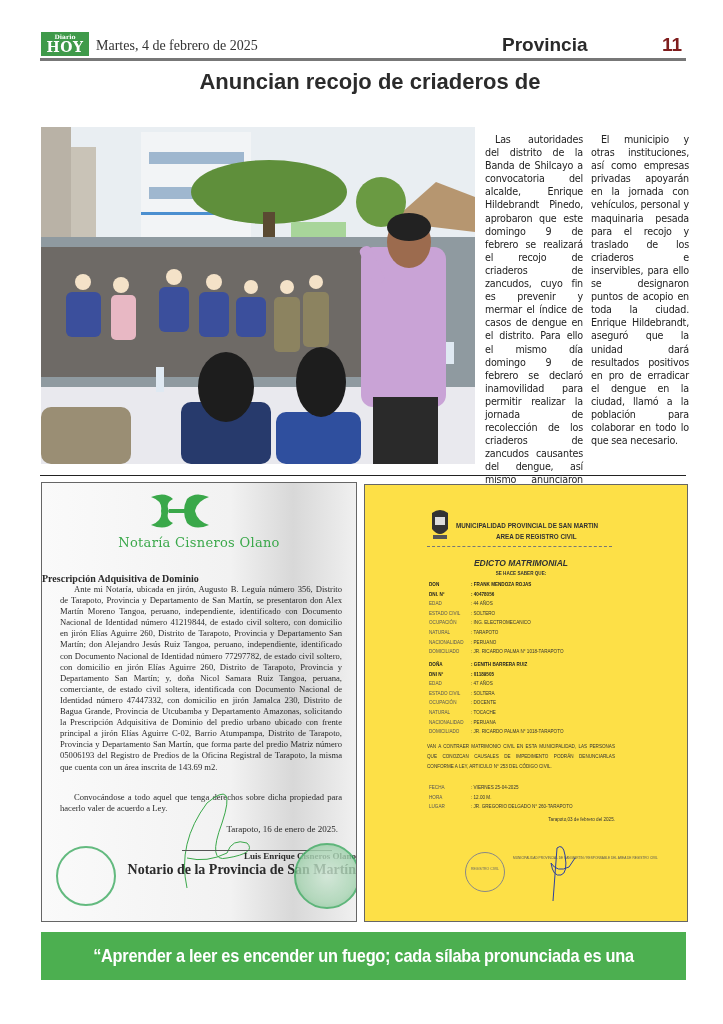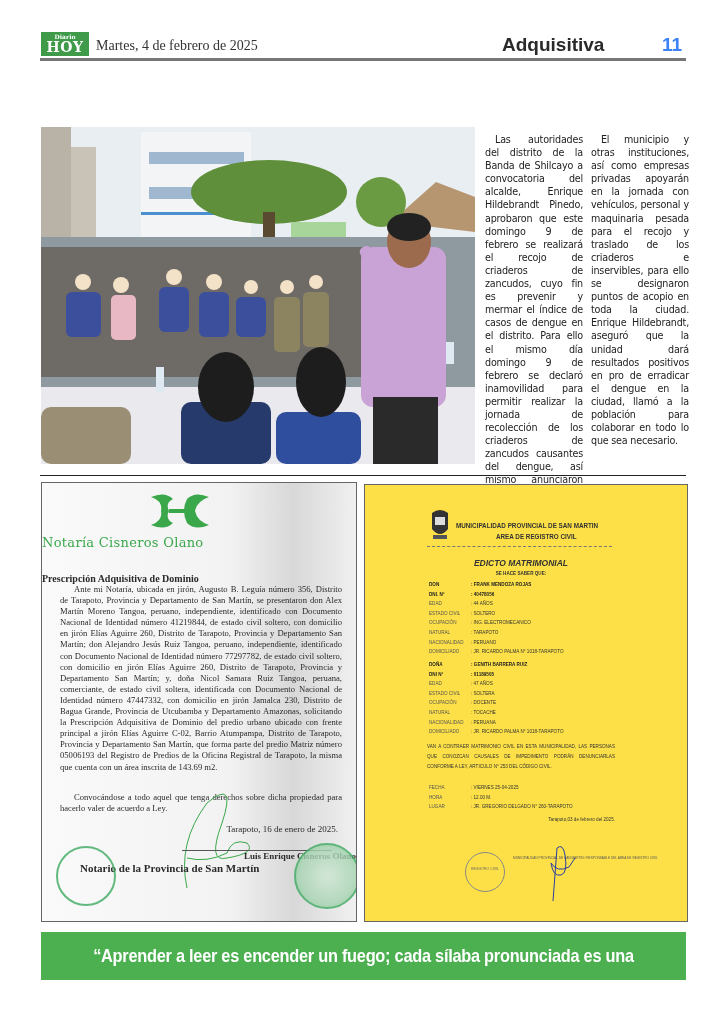--- a/index.html
+++ b/index.html
@@ -4,21 +4,21 @@
 <style>
   html, body { margin:0; padding:0; background:#ffffff; }
   body { width:723px; height:1024px; position:relative; overflow:hidden; font-family:"Liberation Sans", sans-serif; color:#222; }
 
   
   .logo { position:absolute; left:41px; top:32px; width:48px; height:24px; background:#3f9a4a; color:#fff; text-align:center; }
   .logo .small { font-family:"DejaVu Serif", serif; font-size:6px; font-weight:bold; line-height:7px; display:block; padding-top:1px; }
   .logo .big { font-family:"DejaVu Serif", serif; font-size:14px; font-weight:bold; line-height:14px; display:block; letter-spacing:0.5px; }
   .date { position:absolute; left:96px; top:38px; font-size:14px; color:#333;font-family:Liberation Serif, serif; }
   .section { position:absolute; left:502px; top:34px; font-size:19px; font-weight:bold; color:#2a2a2a; }
-  .pagenum { position:absolute; left:662px; top:34px; font-size:19px; font-weight:bold; color:#3b82f6; }
+  .pagenum { position:absolute; left:662px; top:34px; font-size:19px; font-weight:bold; color:#7f1d1d; }
   .header-rule { position:absolute; left:40px; top:58px; width:646px; height:3px; background:#777; }
 
   
   .headline { position:absolute; left:150px; top:68px; width:440px; text-align:center; font-size:22px; font-weight:bold; line-height:27px; color:#2b2b2b; }
 
   
   .photo { position:absolute; left:41px; top:127px; width:434px; height:337px; overflow:hidden; background:#cfd8de; }
 
   
   .col { position:absolute; top:133px; font-family:"DejaVu Sans", sans-serif; font-size:9.6px; line-height:13.1px; color:#222; text-align:justify; letter-spacing:-0.2px; }
@@ -26,27 +26,27 @@
   .col2 { left:591px; width:98px; }
   .col p { margin:0; text-indent:10px; }
   .col p + p { margin-top:13px; }
   .col p.cont { text-indent:0; }
 
   .mid-rule { position:absolute; left:40px; top:475px; width:646px; height:1px; background:#222; }
 
   
   .notary { position:absolute; left:41px; top:482px; width:314px; height:438px; border:1px solid #666; background:linear-gradient(90deg,#fafafa 0%,#f2f2f2 60%,#d8d8d8 80%,#f0f0f0 100%); overflow:hidden; font-family:"Liberation Serif", serif; color:#2a2a2a; }
   .notary .nlogo { position:absolute; left:103px; top:8px; width:70px; height:40px; }
-  .notary .nname { position:absolute; left:0; width:314px; top:52px; font-family:"DejaVu Serif", serif; font-size:13px; color:#3aa84a; letter-spacing:0.3px; }
+  .notary .nname { position:absolute; left:0; width:314px; top:52px; text-align:center; font-family:"DejaVu Serif", serif; font-size:13px; color:#3aa84a; letter-spacing:0.3px; }
   .notary .ntitle { position:absolute; left:0; width:314px; top:90px; text-align:left; font-size:10px; font-weight:bold; }
   .notary .nbody { position:absolute; left:18px; top:101px; width:282px; font-size:8.6px; line-height:11.1px; text-align:justify; text-indent:14px; }
   .notary .nconv { position:absolute; left:18px; top:309px; width:282px; font-size:8.6px; line-height:11.1px; text-indent:14px; text-align:justify; }
   .notary .nplace { position:absolute; right:18px; top:341px; font-size:9px; font-weight:normal; }
   .notary .nsign1 { position:absolute; left:0; width:314px; top:368px; text-align:right; font-size:9px; font-weight:bold; padding-left:38px; box-sizing:border-box; }
-  .notary .nsign2 { position:absolute; left:0; width:314px; top:379px; text-align:left; font-size:11px; font-weight:bold; padding-left:38px; box-sizing:border-box; }
+  .notary .nsign2 { position:absolute; left:0; width:314px; top:379px; text-align:right; font-size:14px; font-weight:bold; padding-left:38px; box-sizing:border-box; }
   .notary .sigline { position:absolute; left:140px; top:367px; width:150px; height:1px; background:#555; }
   .stamp { position:absolute; border-radius:50%; border:2px solid #3daa60; opacity:0.8; }
   .stamp1 { left:14px; top:363px; width:56px; height:56px; }
   .stamp2 { left:252px; top:360px; width:62px; height:62px; background:radial-gradient(circle,#cfe7d5 0%,#a9d6b4 60%,#7cc08d 100%); }
   .notary .scribble { position:absolute; left:125px; top:300px; width:130px; height:110px; }
 
   
   .civil { position:absolute; left:364px; top:484px; width:322px; height:436px; border:1px solid #666; background:#fde047; overflow:hidden; color:#333; }
   .civil .crest { position:absolute; left:64px; top:24px; width:22px; height:32px; }
   .civil .h1 { position:absolute; left:91px; top:37px; font-size:6.3px; font-weight:bold; }
@@ -74,25 +74,26 @@
   .quote span { display:inline-block; transform:scaleX(0.86); }
 </style>
 </head>
 <body>
 
 <div class="logo">
   <span class="small">Diario</span>
   <span class="big">HOY</span>
 </div>
 <div class="date">Martes,  4 de febrero de  2025</div>
-<div class="section">Adquisitiva</div>
+<div class="section">Provincia</div>
 <div class="pagenum">11</div>
 <div class="header-rule"></div>
 
 <div class="headline">
+  <div>Anuncian recojo de criaderos de</div>
 </div>
 
 <div class="photo" title="Autoridad con micrófono se dirige a vecinos sentados en la calle durante reunión pública">
   <svg width="434" height="337" viewBox="0 0 434 337">
     <rect x="0" y="0" width="434" height="130" fill="#e9eef2"></rect>
     <rect x="0" y="0" width="30" height="200" fill="#b9b2a6"></rect>
     <rect x="30" y="20" width="25" height="180" fill="#c9c3b7"></rect>
     <rect x="100" y="5" width="110" height="120" fill="#f2f4f6"></rect>
     <rect x="108" y="25" width="95" height="12" fill="#9fb7cf"></rect>
     <rect x="108" y="60" width="95" height="12" fill="#9fb7cf"></rect>

